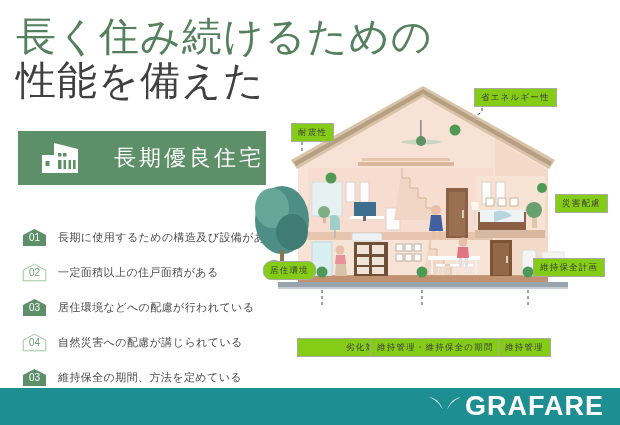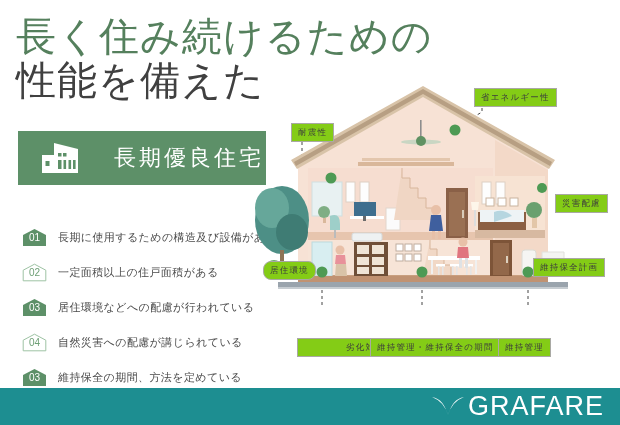--- a/index.html
+++ b/index.html
@@ -92,21 +92,21 @@
   .footer{
     position:absolute;left:0;bottom:0;width:620px;height:37px;
     background:#1d8e91;
     display:flex;align-items:center;justify-content:flex-end;
   }
   .logo-wrap{display:flex;align-items:center;margin-right:16px;}
   .logo-mark{width:34px;height:26px;margin-right:3px;flex:none;}
   .logo-text{
     color:#ffffff;font-size:27px;letter-spacing:1px;
     font-family:"Liberation Sans","DejaVu Sans",sans-serif;
-    font-weight:400;
+    font-weight:700;
   }
 </style>
 </head>
 <body>
 
 <div id="stage">
 
   <div class="headline">
     <div class="hl-line1">長く住み続けるための</div>
     <div class="hl-line2">性能を備えた</div>

